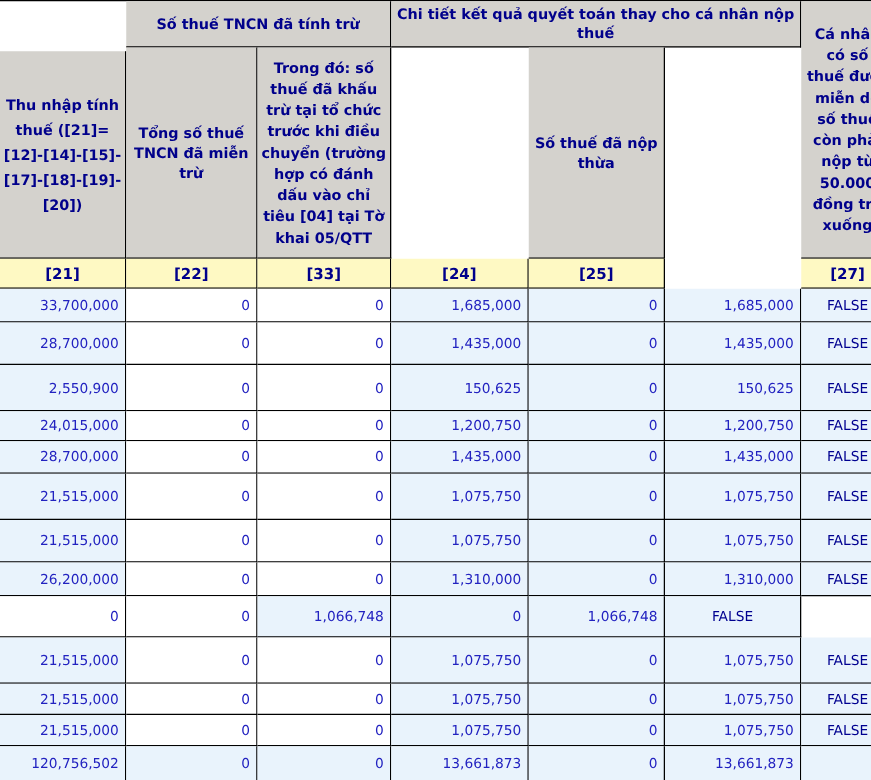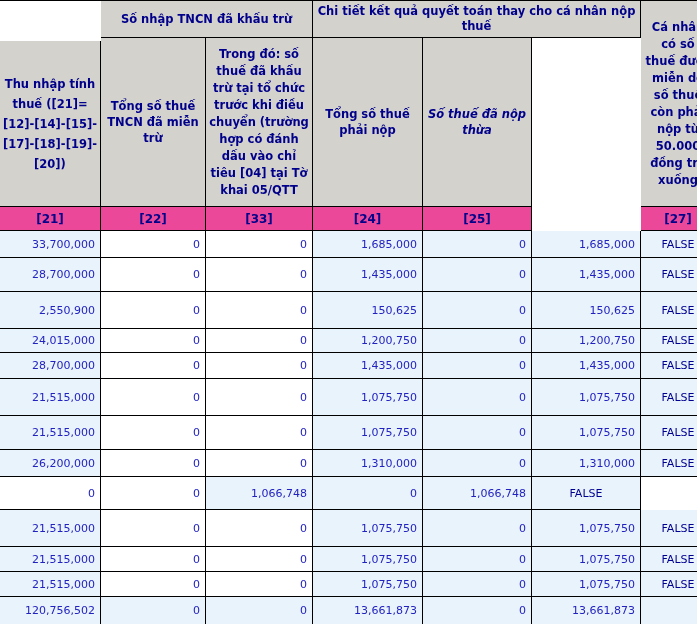--- a/index.html
+++ b/index.html
@@ -22,43 +22,42 @@
     background:#d4d2cd;color:#00008b;font-weight:bold;
     font-size:11.5px;line-height:16px;text-align:center;padding:1px 3px;
   }
   .h21{grid-column:1;grid-row:1/3;line-height:20px;padding:1px 0;margin-top:40px;}
   .hgkt{grid-column:2/4;grid-row:1;}
   .hgct{grid-column:4/7;grid-row:1;line-height:15px;}
   .h27{grid-column:7;grid-row:1/3;line-height:17px;padding:1px 4px;}
   .h22{grid-column:2;grid-row:2;}
   .h23{grid-column:3;grid-row:2;line-height:17px;padding:1px 2px;}
   .h24{grid-column:4;grid-row:2;}
-  .h25{grid-column:5;grid-row:2;font-style:italic;}
+  .h25{grid-column:5;grid-row:2;}
   .h26{grid-column:6;grid-row:2;}
-  .idx{grid-row:3;background:#ec4899;color:#00008b;font-weight:bold;font-size:12px;}
+  .idx{grid-row:3;background:#fef9c3;color:#00008b;font-weight:bold;font-size:12px;}
   .row .cell{font-size:11px;}
   .num{justify-content:flex-end;text-align:right;padding:0 5px 0 2px;color:#2222c0;}
   .bool{justify-content:center;color:#000090;font-size:11px;font-weight:500;}
   .blue{background:#e9f3fc;}
   .white{background:#ffffff;}
 </style>
 </head>
 <body>
 
 <div class="viewport">
   <div class="tbl">
 
     <div class="grid hgrid">
       <div class="cell hdr h21">Thu nhập tính thuế ([21]= [12]-[14]-[15]- [17]-[18]-[19]- [20])</div>
-      <div class="cell hdr hgkt">Số nhập TNCN đã khấu trừ</div>
+      <div class="cell hdr hgkt">Số thuế TNCN đã tính trừ</div>
       <div class="cell hdr hgct">Chi tiết kết quả quyết toán thay cho cá nhân nộp thuế</div>
       <div class="cell hdr h27">Cá nhân có số thuế được miễn do số thuế còn phải nộp từ 50.000 đồng trở xuống</div>
       <div class="cell hdr h22">Tổng số thuế TNCN đã miễn trừ</div>
       <div class="cell hdr h23">Trong đó: số thuế đã khấu trừ tại tổ chức trước khi điều chuyển (trường hợp có đánh dấu vào chỉ tiêu [04] tại Tờ khai 05/QTT</div>
-      <div class="cell hdr h24">Tổng số thuế phải nộp</div>
       <div class="cell hdr h25">Số thuế đã nộp thừa</div>
 
       <div class="cell idx" style="grid-column:1">[21]</div>
       <div class="cell idx" style="grid-column:2">[22]</div>
       <div class="cell idx" style="grid-column:3">[33]</div>
       <div class="cell idx" style="grid-column:4">[24]</div>
       <div class="cell idx" style="grid-column:5">[25]</div>
       <div class="cell idx" style="grid-column:7">[27]</div>
     </div>
 

